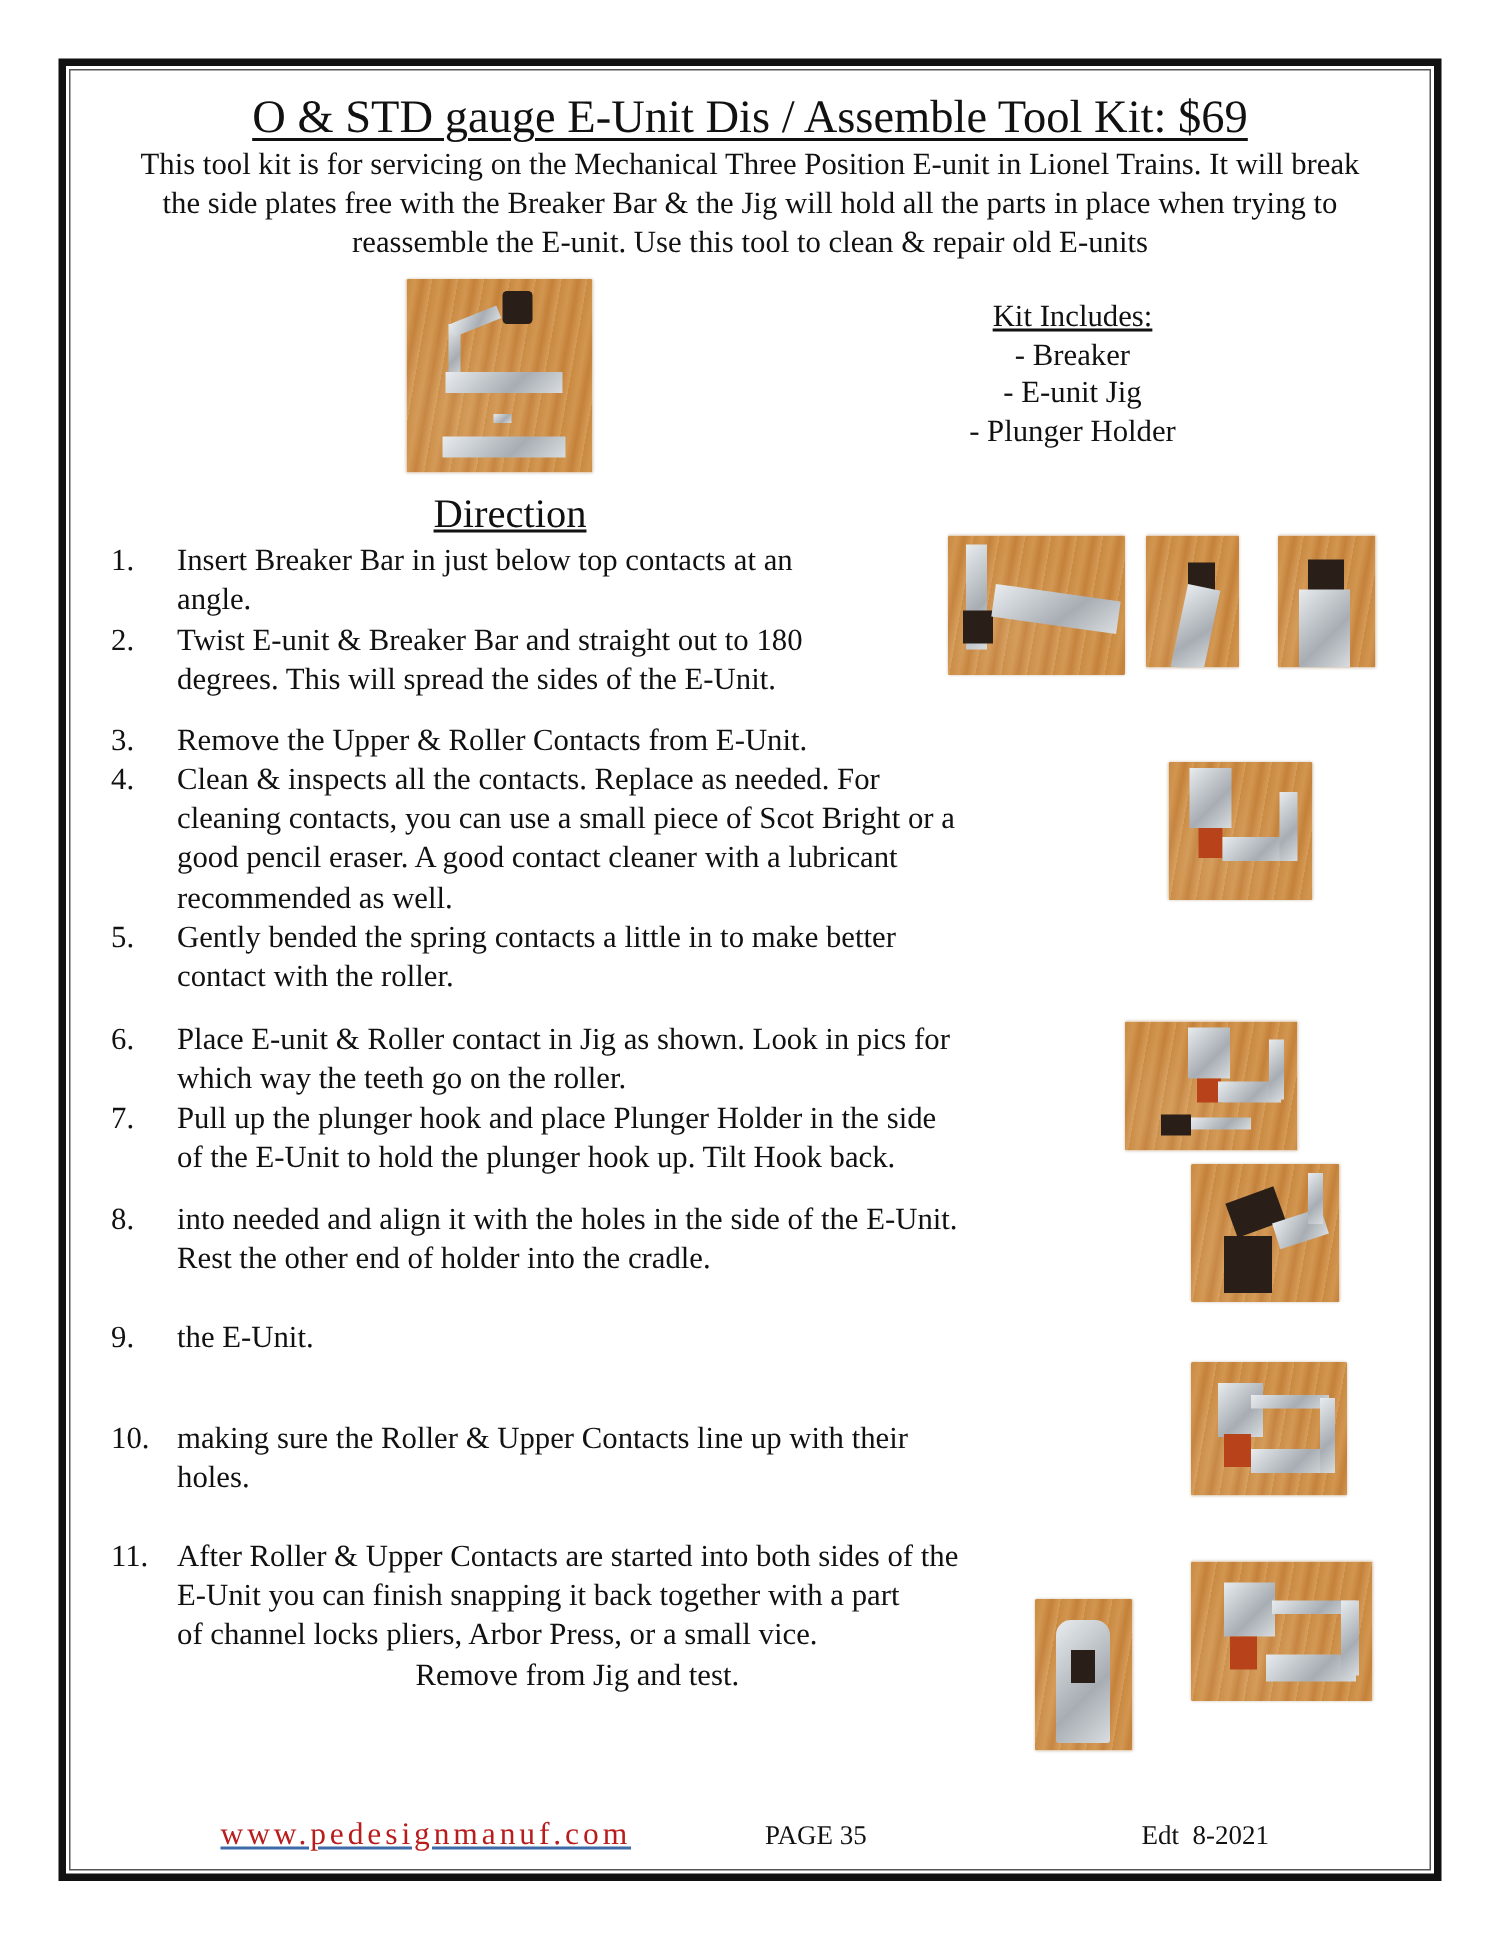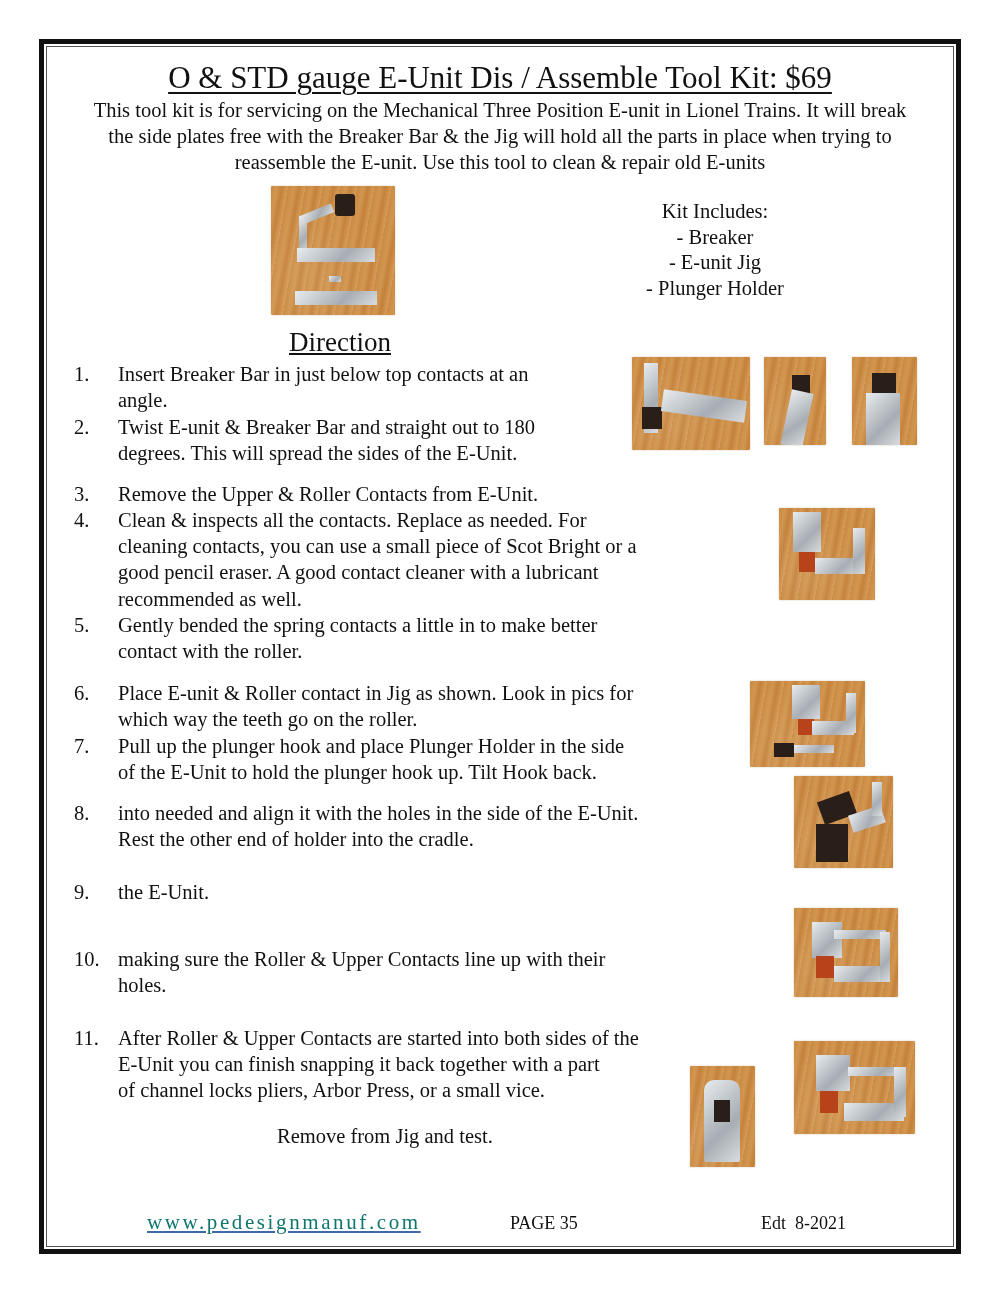--- a/index.html
+++ b/index.html
@@ -9,36 +9,36 @@
                  box-sizing: border-box; border: 5px solid #111; }
   .frame-inner { position: absolute; left: 46px; top: 46px; width: 908px; height: 1201px;
                  box-sizing: border-box; border: 1px solid #555; }
   .title { position: absolute; left: 0; width: 1000px; top: 58px; text-align: center;
            font-size: 31px; line-height: 40px; }
   .title span { text-decoration: underline; text-decoration-thickness: 2px; text-underline-offset: 4px; }
   .intro { position: absolute; left: 55px; width: 890px; top: 97px; text-align: center;
            font-size: 20.5px; line-height: 26px; }
   .kit { position: absolute; left: 610px; width: 210px; top: 199px; text-align: center;
          font-size: 20.5px; line-height: 25.5px; }
-  .kit .kit-head { }
+  .kit .kit-head { text-decoration: underline; }
   .direction { position: absolute; left: 240px; width: 200px; top: 324px; text-align: center;
                font-size: 27px; line-height: 36px; text-decoration: underline; }
   .step { position: absolute; font-size: 20.5px; line-height: 26.2px; }
   .step .num { position: absolute; left: 0; top: 0; width: 40px; }
   .step .txt { position: absolute; left: 44px; top: 0; }
   .photo { position: absolute; border-radius: 1px; overflow: hidden;
            box-shadow: 0 0 2px rgba(120,80,30,0.35); }
   .wood { background:
           radial-gradient(ellipse at 30% 70%, rgba(255,255,255,0.08), rgba(0,0,0,0) 60%),
           repeating-linear-gradient(100deg, #c98a42 0px, #d29650 6px, #c4813a 11px, #d69c58 17px); }
   .metal { position: absolute; background: linear-gradient(135deg, #e8ecef, #a7adb3 60%, #d9dde0); }
   .dark { position: absolute; background: #2a1f18; }
   .copper { position: absolute; background: #b8431b; }
   .footer-link { position: absolute; left: 147px; top: 1210px; font-size: 21px; letter-spacing: 2.6px;
-                 color: #0f766e; text-decoration: underline; text-decoration-color: #3e6aa8; }
+                 color: #b91c1c; text-decoration: underline; text-decoration-color: #3e6aa8; }
   .footer-page { position: absolute; left: 510px; top: 1213px; font-size: 18px; }
   .footer-edt { position: absolute; left: 761px; top: 1213px; font-size: 18px; }
 </style>
 </head>
 <body>
 
 <div class="frame-outer"></div>
 <div class="frame-inner"></div>
 
 <div class="title"><span>O &amp; STD gauge E-Unit Dis / Assemble Tool Kit: $69</span></div>
@@ -138,21 +138,21 @@
   </div>
 </div>
 <div class="step" style="left:74px;top:1025px;width:650px;height:80px;">
   <span class="num">11.</span>
   <div class="txt">
     <div>After Roller &amp; Upper Contacts are started into both sides of the</div>
     <div>E-Unit you can finish snapping it back together with a part</div>
     <div>of channel locks pliers, Arbor Press, or a small vice.</div>
   </div>
 </div>
-<div class="step" style="left:74px;top:1104px;width:650px;height:27px;margin-top:19px;">
+<div class="step" style="left:74px;top:1104px;width:650px;height:27px;">
   <div style="position:absolute;left:203px;top:0;">Remove from Jig and test.</div>
 </div>
 
 <div class="photo wood" style="left:632px;top:357px;width:118px;height:93px;">
   <div class="metal" style="left:12px;top:6px;width:14px;height:70px;"></div>
   <div class="dark" style="left:10px;top:50px;width:20px;height:22px;"></div>
   <div class="metal" style="left:30px;top:38px;width:84px;height:22px;transform:rotate(8deg);"></div>
 </div>
 <div class="photo wood" style="left:764px;top:357px;width:62px;height:88px;">
   <div class="dark" style="left:28px;top:18px;width:18px;height:26px;"></div>

